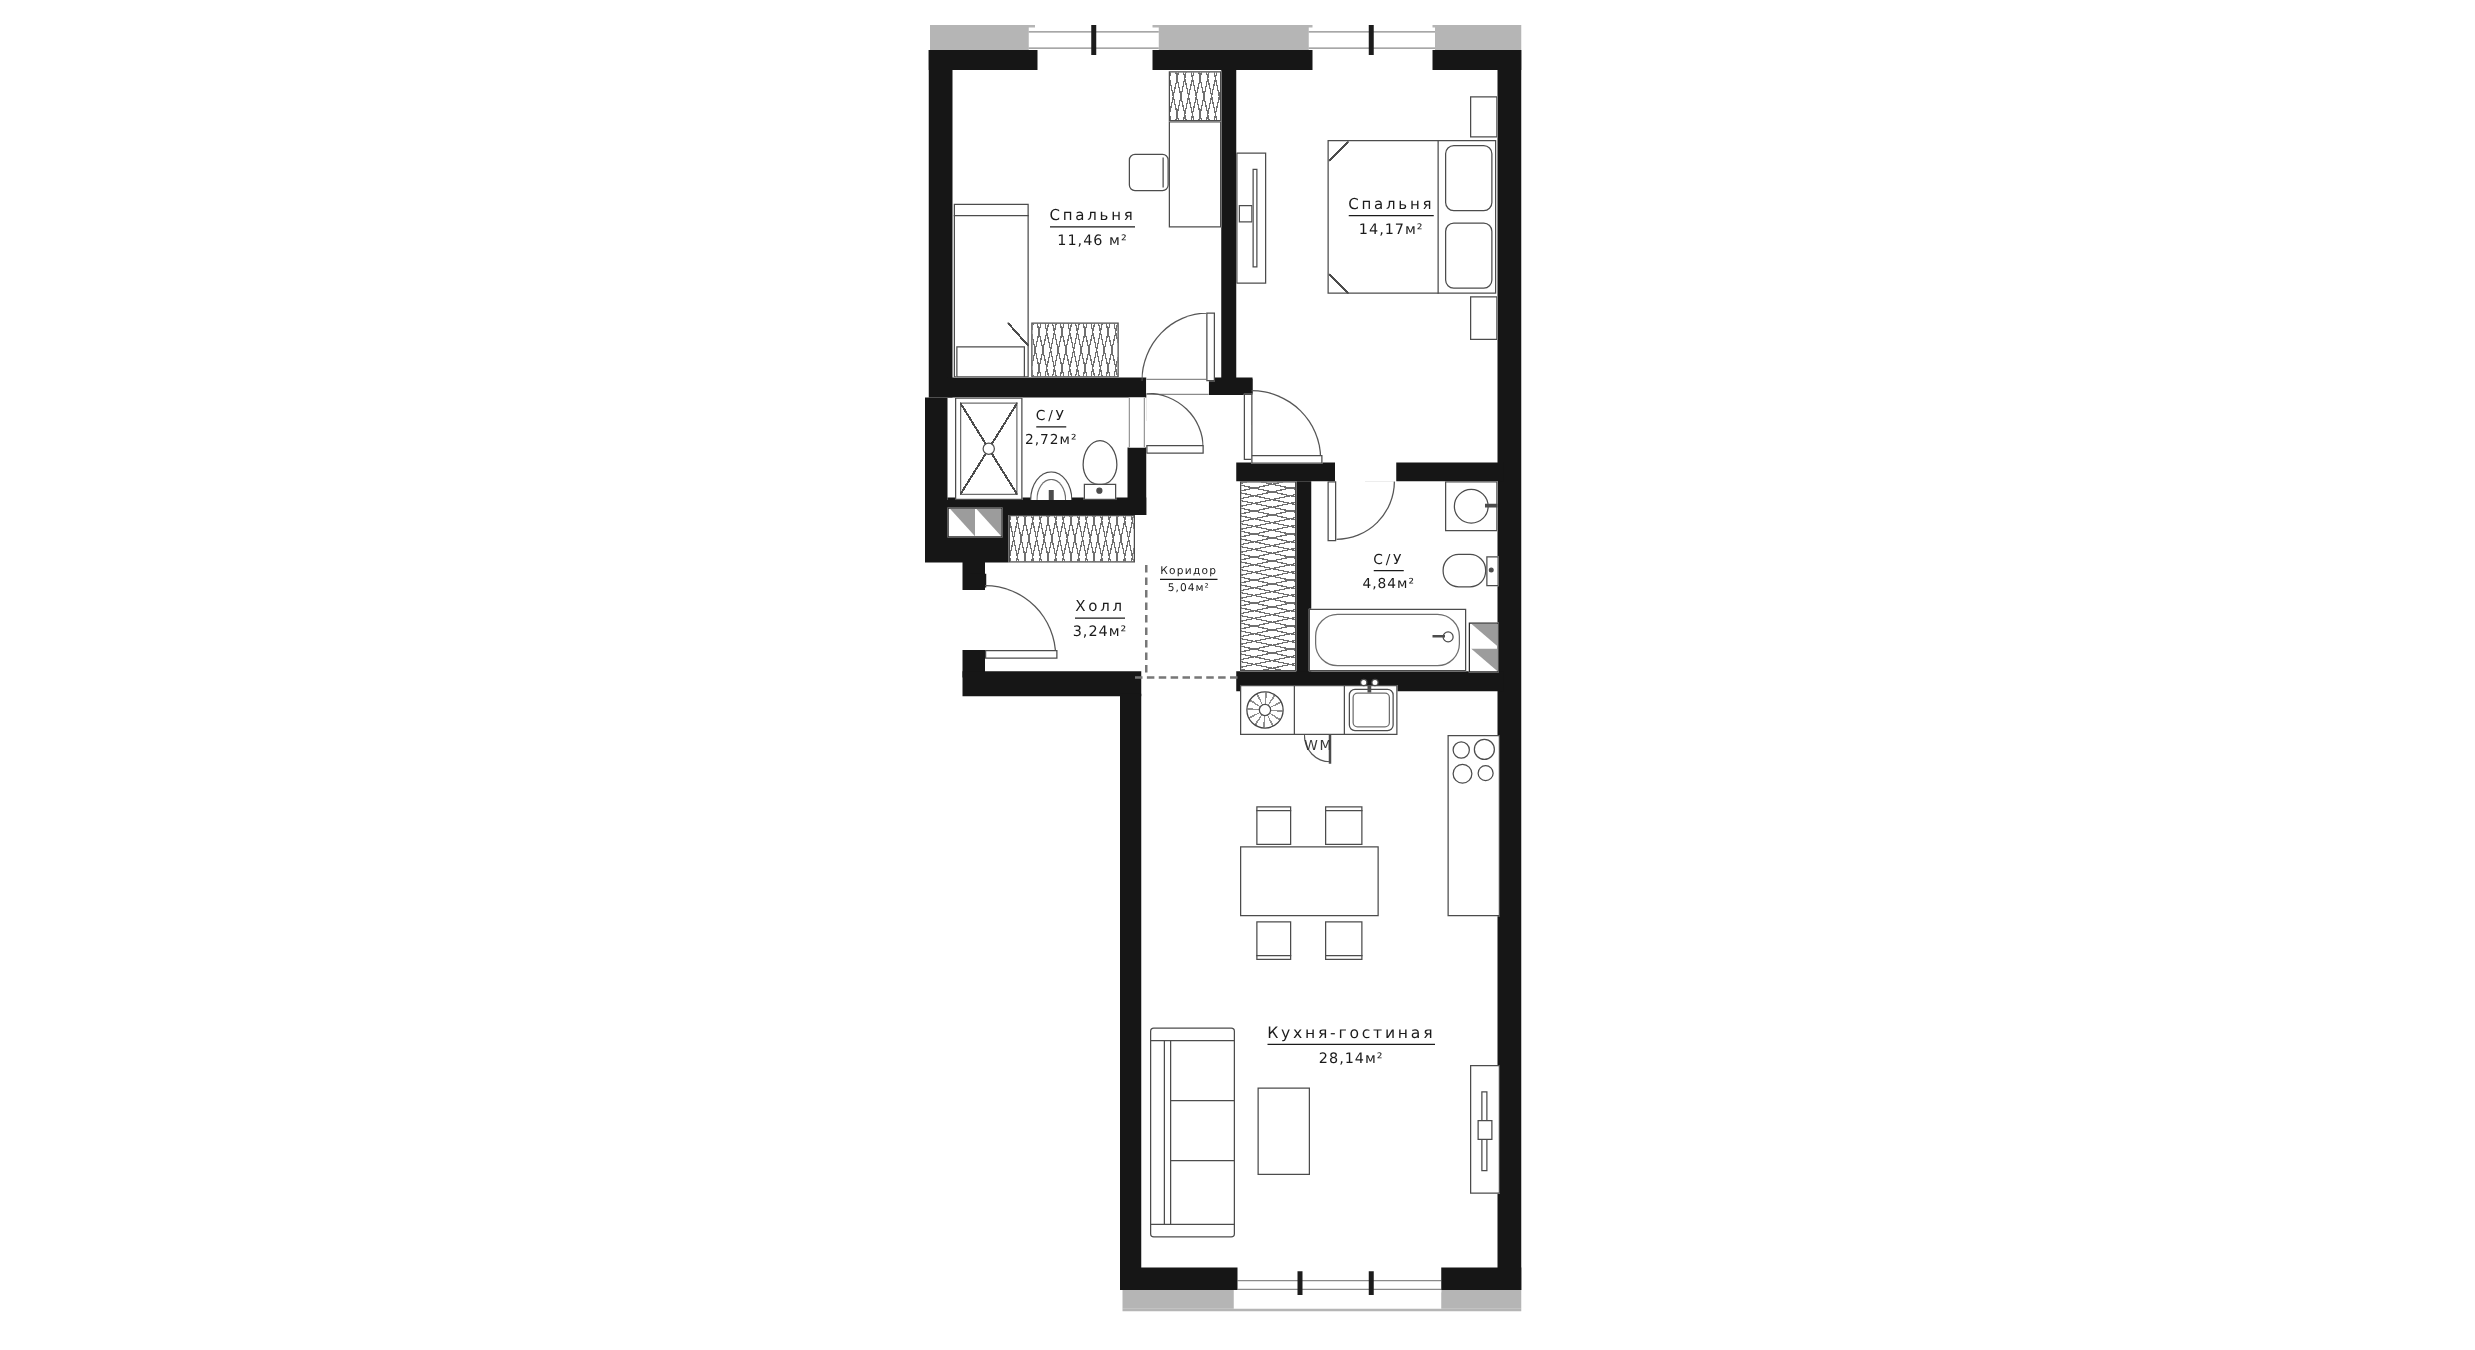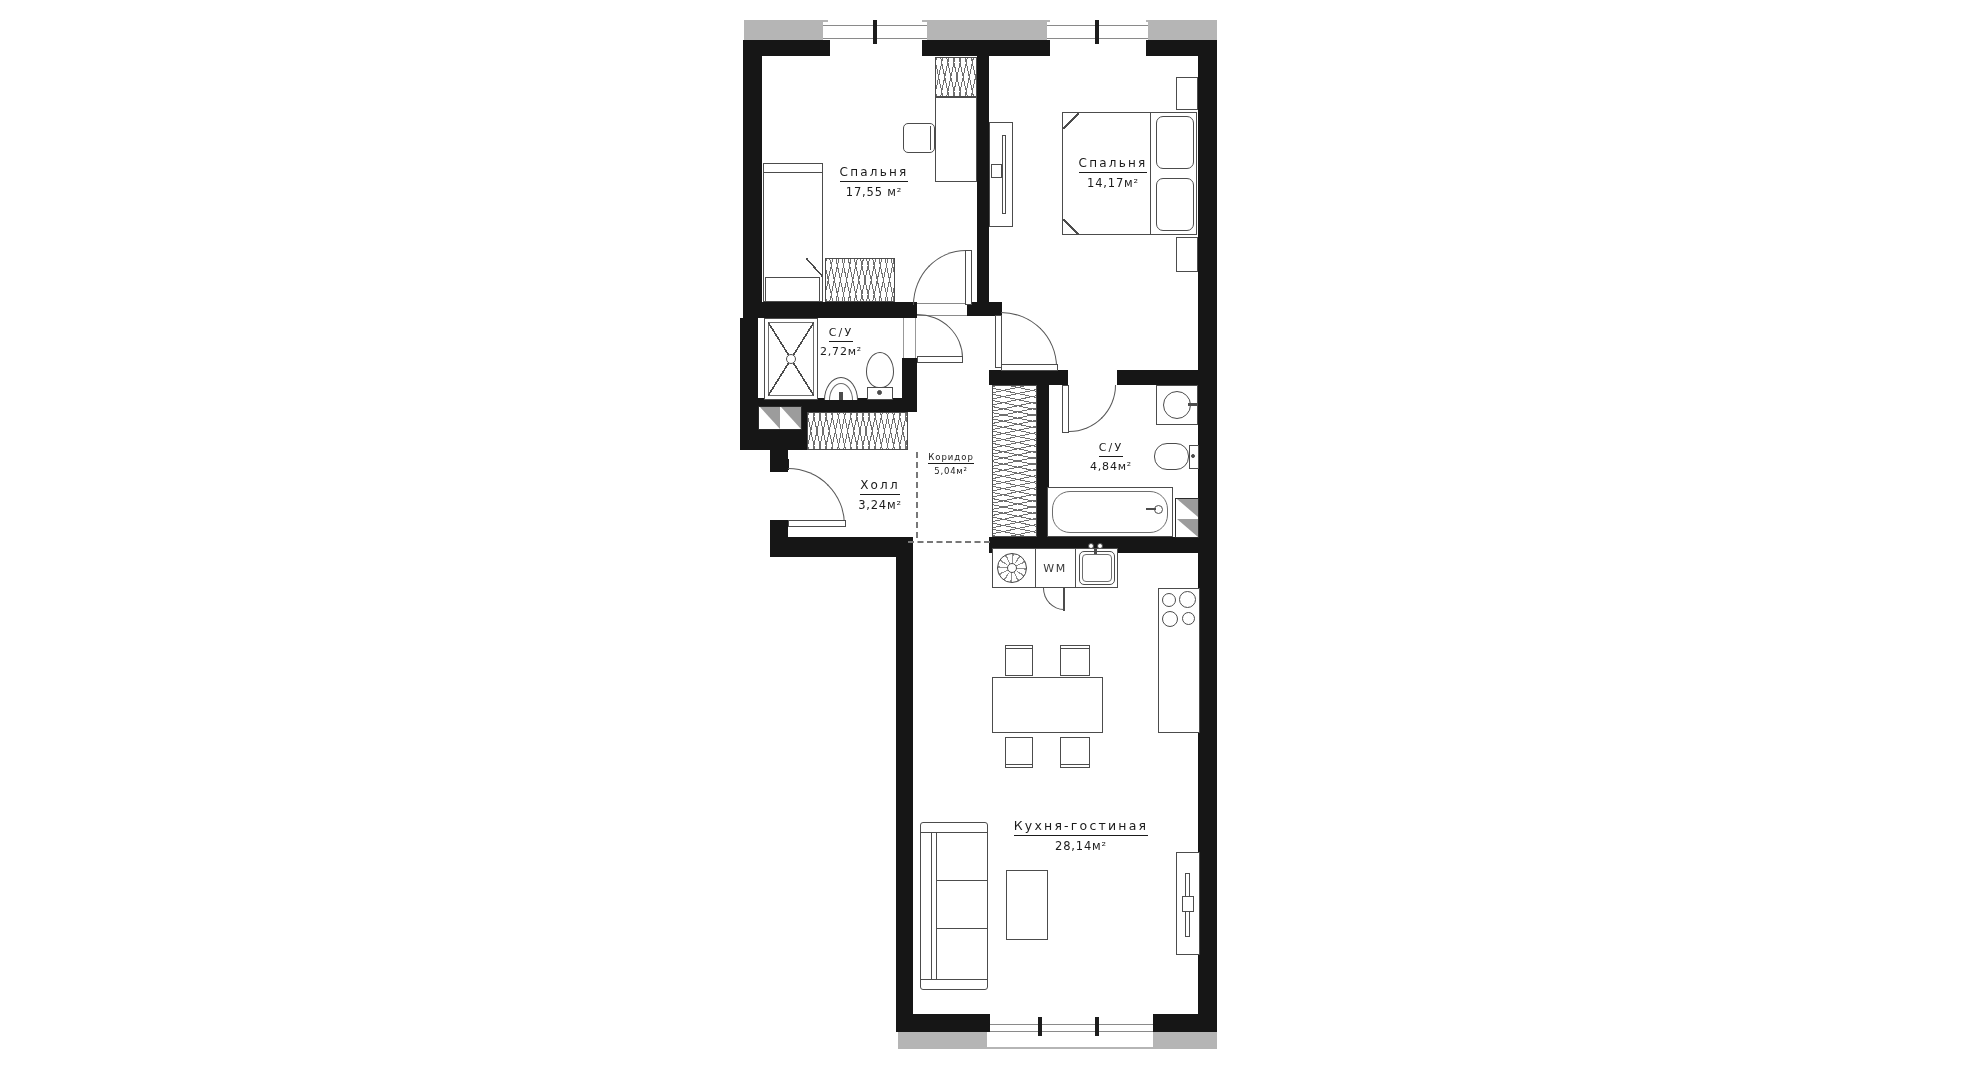--- a/index.html
+++ b/index.html
@@ -31,21 +31,21 @@
   .circle{position:absolute;border:1.3px solid #4c4c4c;border-radius:50%;background:#fff;box-sizing:border-box;}
   .drum{position:absolute;border:1.6px solid #444;border-radius:50%;box-sizing:border-box;
         background:repeating-conic-gradient(#909090 0deg 7deg,#ffffff 7deg 30deg);}
   .ventbox{position:absolute;background:#fff;border:1px solid #2a2a2a;box-sizing:border-box;overflow:hidden;}
   .tri{position:absolute;width:0;height:0;}
   .room-label{position:absolute;display:flex;flex-direction:column;align-items:center;color:#1b1b1b;}
   .room-label .name{font-size:12px;letter-spacing:2.2px;border-bottom:1.2px solid #1b1b1b;padding-bottom:2px;white-space:nowrap;}
   .room-label .area{font-size:11.5px;letter-spacing:0.8px;margin-top:3px;white-space:nowrap;}
   .room-label.small .name{font-size:8.5px;letter-spacing:1px;padding-bottom:1px;}
   .room-label.small .area{font-size:8.5px;margin-top:2px;}
-  .wm{position:absolute;font-size:11px;letter-spacing:1.5px;color:#3a3a3a;text-align:center;}
+  .wm{position:absolute;font-size:11px;letter-spacing:1.5px;color:#3a3a3a;text-align:center;margin-top:28px;}
 </style>
 </head>
 <body>
 
 <div id="canvas">
 
   <div class="pier" style="left:744px;top:20px;width:84px;height:20px"></div>
   <div class="pier" style="left:922px;top:20px;width:128px;height:20px"></div>
   <div class="pier" style="left:1146px;top:20px;width:71px;height:20px"></div>
   <div class="pier" style="left:898px;top:1032px;width:89px;height:15px"></div>
@@ -206,21 +206,21 @@
   <div class="line" style="left:920px;top:979px;width:68px;height:1px"></div>
   <div class="line" style="left:936px;top:880px;width:52px;height:1px"></div>
   <div class="line" style="left:936px;top:928px;width:52px;height:1px"></div>
   <div class="furn" style="left:1006px;top:870px;width:42px;height:70px"></div>
   <div class="furn" style="left:1176px;top:852px;width:24px;height:103px"></div>
   <div class="furn" style="left:1185px;top:873px;width:5px;height:64px"></div>
   <div class="furn" style="left:1182px;top:896px;width:12px;height:16px"></div>
 
   <div class="room-label" style="left:814px;top:165px;width:120px">
     <span class="name">Спальня</span>
-    <span class="area">17,55 м²</span>
+    <span class="area">11,46 м²</span>
   </div>
   <div class="room-label" style="left:1053px;top:156px;width:120px">
     <span class="name">Спальня</span>
     <span class="area">14,17м²</span>
   </div>
   <div class="room-label" style="left:808px;top:326px;width:66px">
     <span class="name" style="font-size:11px">С/У</span>
     <span class="area" style="font-size:11px">2,72м²</span>
   </div>
   <div class="room-label" style="left:1076px;top:441px;width:70px">

